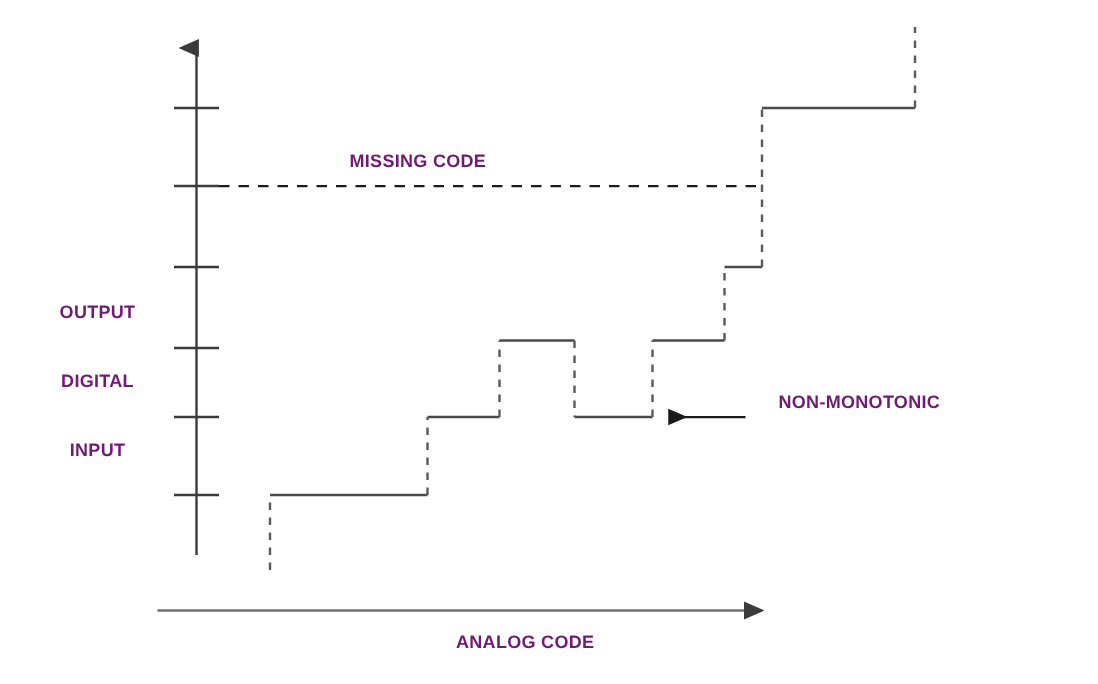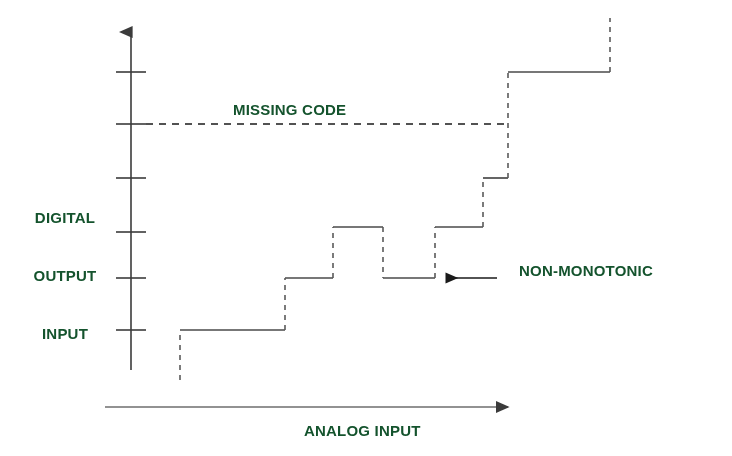--- a/index.html
+++ b/index.html
@@ -8,22 +8,22 @@
     background:#ffffff;
     font-family:"Liberation Sans", sans-serif;
     position:relative;
     overflow:hidden;
   }
   #diagram{position:absolute;left:0;top:0;}
   .lbl{
     position:absolute;
     font-family:"Liberation Sans", sans-serif;
     font-weight:bold;
-    color:#14532d;
-    font-size:15px;
+    color:#701a75;
+    font-size:12px;
     letter-spacing:0.2px;
     white-space:pre;
     line-height:1.28;
   }
   #y-axis-label{
     left:22px;top:170px;width:86px;
     text-align:center;
   }
   #missing-code-label{left:233px;top:100px;}
   #non-monotonic-label{left:519px;top:261px;}
@@ -82,22 +82,22 @@
     <line x1="435" y1="278" x2="435" y2="227"></line>
     <line x1="483" y1="227" x2="483" y2="178"></line>
     <line x1="508" y1="178" x2="508" y2="72"></line>
     <line x1="610" y1="72" x2="610" y2="18"></line>
   </g>
 
   <line x1="497" y1="278" x2="447" y2="278" stroke="#1a1a1a" stroke-width="1.5" marker-end="url(#arrow-left)"></line>
 </svg>
 
 <div class="lbl" id="y-axis-label">
+  <div>OUTPUT</div>
   <div>DIGITAL</div>
-  <div>OUTPUT</div>
   <div>INPUT</div>
 </div>
 
 <div class="lbl" id="missing-code-label">MISSING CODE</div>
 
 <div class="lbl" id="non-monotonic-label">NON-MONOTONIC</div>
 
-<div class="lbl" id="x-axis-label">ANALOG INPUT</div>
+<div class="lbl" id="x-axis-label">ANALOG CODE</div>
 
 </body></html>

